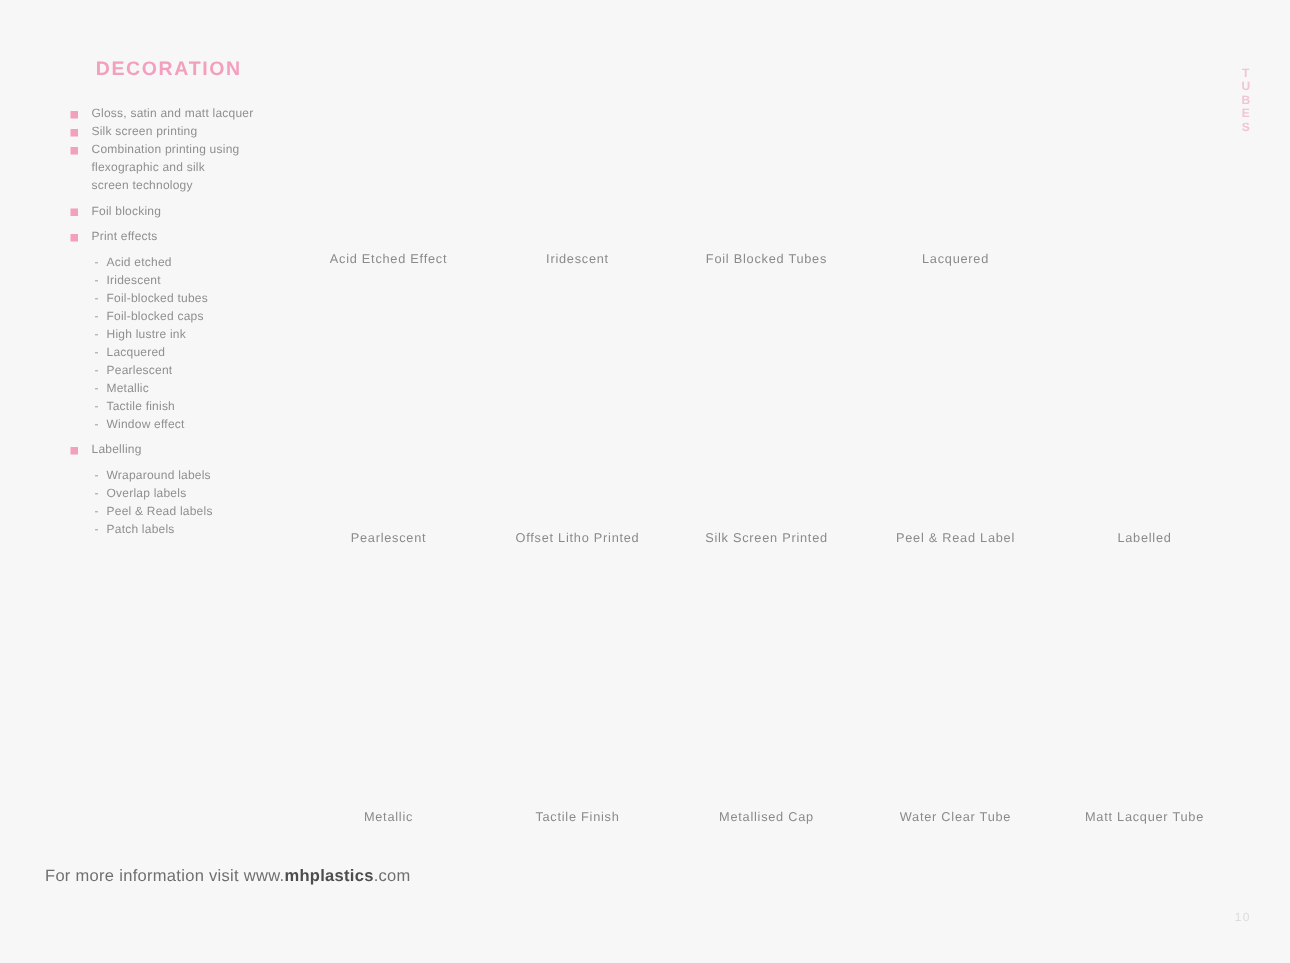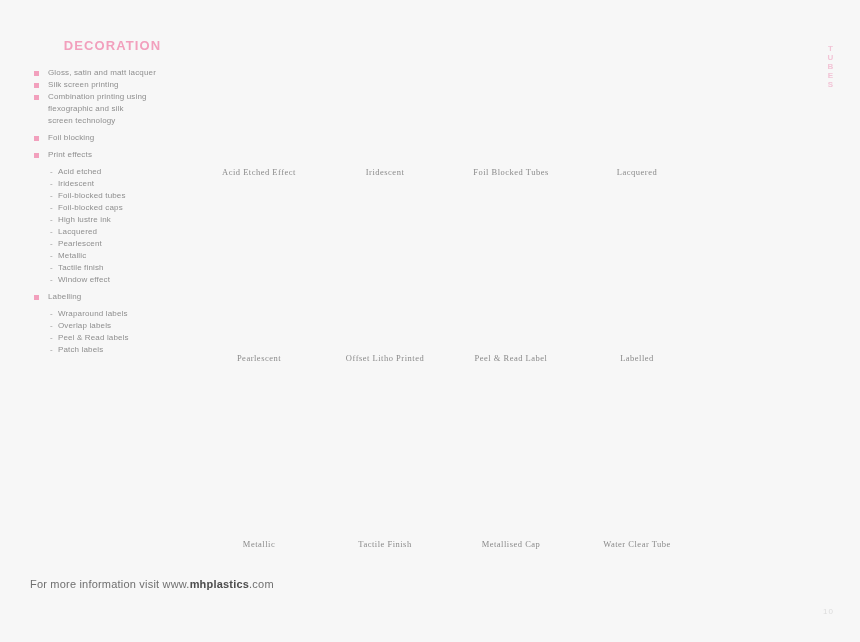--- a/index.html
+++ b/index.html
@@ -31,21 +31,21 @@
     color: #f2a0bd;
     font-size: 13px;
     letter-spacing: 1.1px;
     font-weight: bold;
     margin: 0 0 14px 0;
     text-transform: uppercase;
     text-align: center;
   }
   ul.bullets {
     list-style: none;
-    margin: 4px;
+    margin: 17px;
     padding: 0;
   }
   ul.bullets li {
     position: relative;
     font-size: 8px;
     line-height: 12px;
     color: #8f8f8f;
     padding-left: 14px;
     margin-bottom: 0px;
     letter-spacing: 0.15px;
@@ -73,21 +73,20 @@
     color: #9a9a9a;
   }
   li.spacer-top { margin-top: 5px; }
 
   
   .grid {
     position: absolute;
     left: 196px;
     top: 36px;
     width: 630px;
-    font-family: Liberation Serif, serif;
   }
   .row {
     display: flex;
     width: 630px;
   }
   .cell {
     width: 126px;
     box-sizing: border-box;
     text-align: center;
   }
@@ -205,20 +204,24 @@
       <div class="cell">
         <div class="thumb"></div>
         <div class="caption">Pearlescent</div>
       </div>
       <div class="cell">
         <div class="thumb"></div>
         <div class="caption">Offset Litho Printed</div>
       </div>
       <div class="cell">
         <div class="thumb"></div>
+        <div class="caption">Silk Screen Printed</div>
+      </div>
+      <div class="cell">
+        <div class="thumb"></div>
         <div class="caption">Peel &amp; Read Label</div>
       </div>
       <div class="cell">
         <div class="thumb"></div>
         <div class="caption">Labelled</div>
       </div>
     </div>
 
     <div class="row row-3">
       <div class="cell">
@@ -229,20 +232,24 @@
         <div class="thumb"></div>
         <div class="caption">Tactile Finish</div>
       </div>
       <div class="cell">
         <div class="thumb"></div>
         <div class="caption">Metallised Cap</div>
       </div>
       <div class="cell">
         <div class="thumb"></div>
         <div class="caption">Water Clear Tube</div>
+      </div>
+      <div class="cell">
+        <div class="thumb"></div>
+        <div class="caption">Matt Lacquer Tube</div>
       </div>
     </div>
 
   </div>
 
   <div class="footer">
     <span>For more information visit www.</span><span class="brand">mhplastics</span><span>.com</span>
   </div>
 
   <div class="side-tab">

